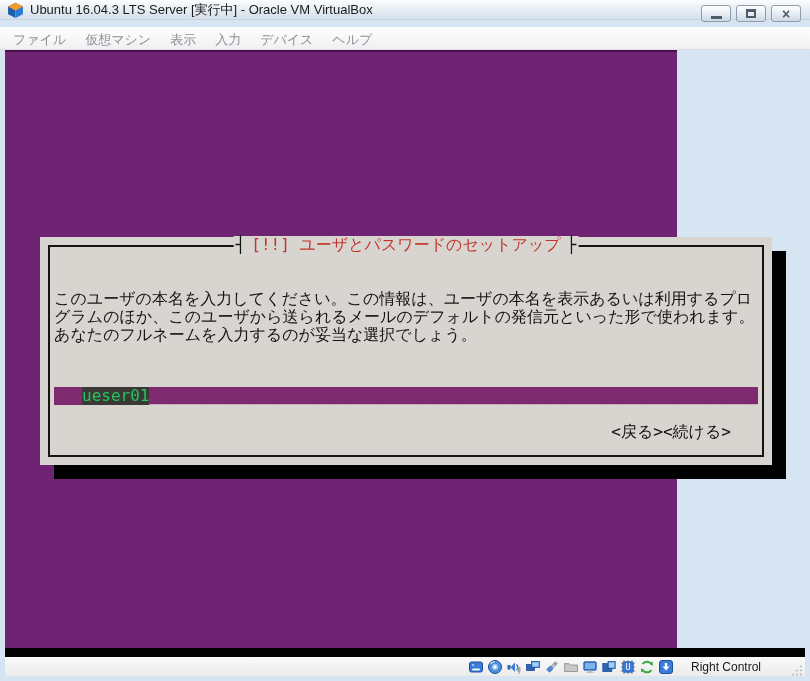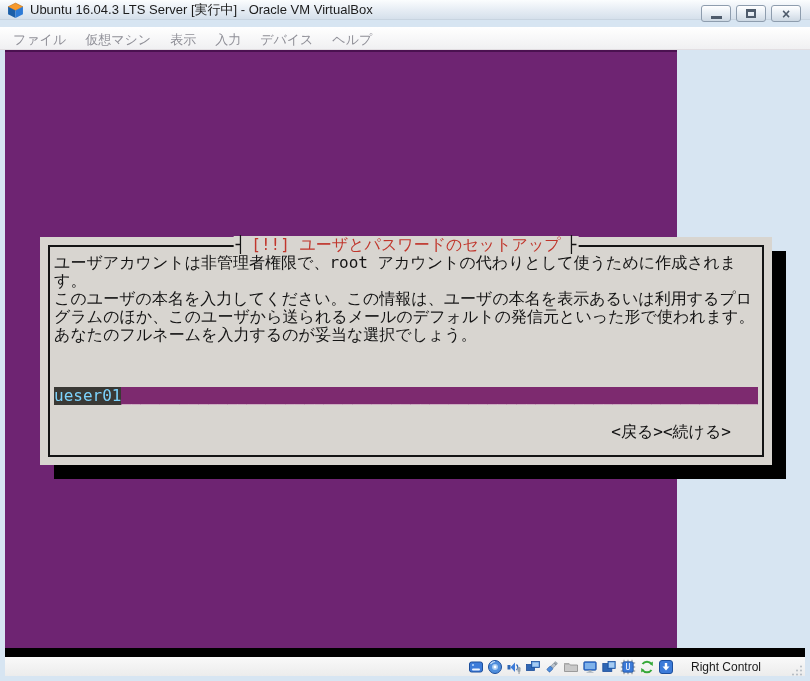--- a/index.html
+++ b/index.html
@@ -44,21 +44,21 @@
   .dialog-title .title-text { color:var(--dialog-title-red, #C0362C); padding:0 6px; }
 
   .dlg-para { position:absolute; left:14px; right:12px; }
   .para-1 { top:17px; }
   .para-2 { top:53px; }
   .field-label { position:absolute; left:14px; top:124px; white-space:nowrap; }
 
   .input-field { position:absolute; left:14px; right:14px; top:150px; height:18px;
     background:var(--input-bg, #7D2A6F); white-space:nowrap; overflow:hidden;
     font-size:16px; line-height:18px; }
-  .typed { background:var(--input-typed-bg, #3A3935); color:#7dd3fc; }
+  .typed { background:var(--input-typed-bg, #3A3935); color:#22c55e;margin-left:28px; }
   .underscores { color:#F2EEE9; }
 
   .buttons-row { position:absolute; left:24px; right:14px; top:186px;
     display:flex; justify-content:flex-end; }
   .tui-button { color:#141414; white-space:nowrap; cursor:default; }
   .btn-back { margin-left:31px; }
   .btn-continue { margin-right:27px; }
 
   .hint-line { position:absolute; left:4px; bottom:2px; color:#EDEAE6;
     font-size:16px; line-height:16px; white-space:nowrap; }
@@ -111,21 +111,20 @@
 
   <div class="dialog-shadow"></div>
 
   <div class="dialog">
     <div class="dialog-border">
       <div class="dialog-title">
         <span class="tick">┤</span><span class="title-text">[!!] ユーザとパスワードのセットアップ</span><span class="tick">├</span>
       </div>
     </div>
 
-    <div class="dlg-para para-1">ユーザアカウントは非管理者権限で、root アカウントの代わりとして使うために作成されます。</div>
     <div class="dlg-para para-2">このユーザの本名を入力してください。この情報は、ユーザの本名を表示あるいは利用するプログラムのほか、このユーザから送られるメールのデフォルトの発信元といった形で使われます。あなたのフルネームを入力するのが妥当な選択でしょう。</div>
 
 
     <div class="input-field">
       <span class="typed">ueser01</span><span class="underscores">_____________________________________________________________________</span>
     </div>
 
     <div class="buttons-row">
       <span class="tui-button btn-back">&lt;戻る&gt;</span>
       <span class="tui-button btn-continue">&lt;続ける&gt;</span>

